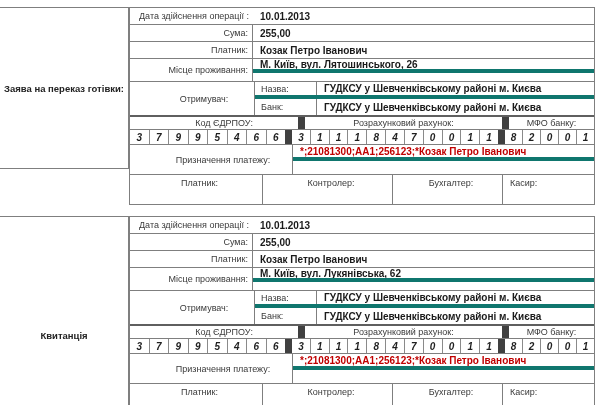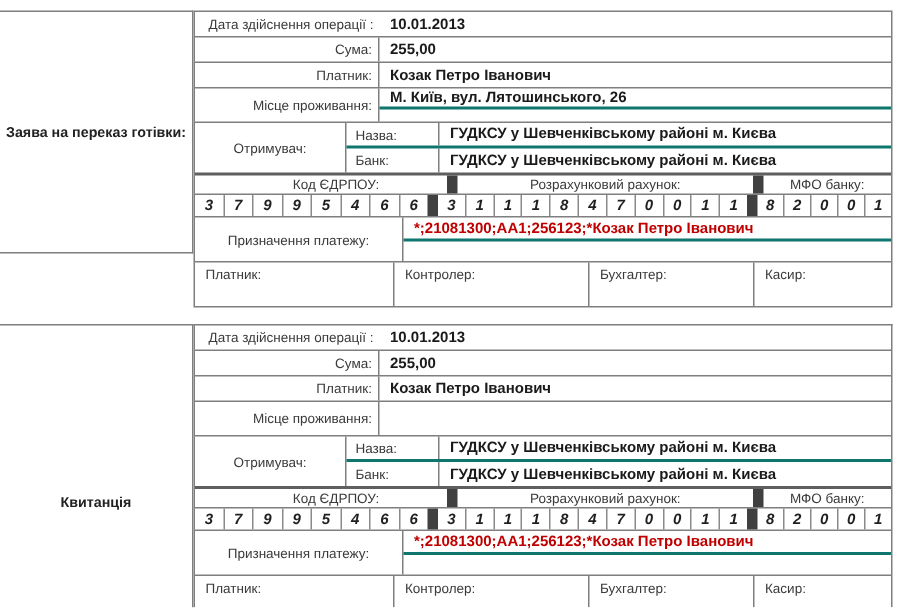--- a/index.html
+++ b/index.html
@@ -8,46 +8,46 @@
   .leftcol{position:absolute;left:0;width:129px;box-sizing:border-box;
     border:solid #7f7f7f;display:flex;align-items:center;justify-content:center;
     font-weight:bold;font-size:9.5px;color:#222;text-align:center;white-space:nowrap;overflow:hidden;}
 
   .formtable{position:absolute;left:129px;width:466px;box-sizing:border-box;
     border:1px solid #7f7f7f;background:#fff;overflow:hidden;}
 
   .r{display:flex;box-sizing:border-box;align-items:stretch;}
   .bt{border-top:1px solid #7f7f7f;}
   .bt2{border-top:2px solid #5f5f5f;padding-left:20px;}
-  .br{border-right:1px solid #7f7f7f;}
+  .br{border-right:1px solid #7f7f7f;text-align:center;}
   .col{display:flex;flex-direction:column;box-sizing:border-box;}
   .flex1{flex:1;min-width:0;}
 
   .lab{font-size:9px;color:#3a3a3a;display:flex;align-items:center;box-sizing:border-box;}
   .lab.right{justify-content:flex-end;text-align:center;padding-right:4px;}
   .lab.left{justify-content:flex-start;padding-left:6px;}
-  .lab.center{justify-content:center;text-align:center;}
+  .lab.center{justify-content:center;text-align:center;margin-left:24px;}
   .val{font-size:10px;font-weight:bold;color:#1a1a1a;
     display:flex;align-items:center;padding-left:7px;box-sizing:border-box;white-space:nowrap;overflow:hidden;}
   .red{color:#c00000;}
 
   .w123{width:123px;}
   .w101{width:101px;}
   .w62{width:62px;}
   .w139{width:139px;}
 
   .hdr{font-size:9px;color:#3a3a3a;display:flex;align-items:center;justify-content:center;box-sizing:border-box;white-space:nowrap;overflow:hidden;}
   .gsep{border-left:7px solid #404040;}
   .digit-group{display:flex;box-sizing:border-box;}
   .digit{flex:1;display:flex;align-items:center;justify-content:center;
     border-right:1px solid #8a8a8a;font-size:10px;font-weight:bold;font-style:italic;color:#1f1f1f;box-sizing:border-box;}
   .digit:last-child{border-right:none;}
 
   .sigcell{box-sizing:border-box;font-size:9px;color:#3a3a3a;padding:3px 0 0 7px;}
-  .subrow-bb{border-bottom:2px solid #0f766e;}
+  .subrow-bb{border-bottom:4px solid #0f766e;}
 </style>
 </head>
 <body>
 
 <div class="sheet">
 
   <div class="leftcol" style="top:7px;height:162px;border-width:1px 1px 1px 0;">
     <span>Заява на переказ готівки:</span>
   </div>
 
@@ -161,20 +161,24 @@
       <div class="val flex1">255,00</div>
     </div>
 
     <div class="r bt" style="height:17px;">
       <div class="lab right w123 br">Платник:</div>
       <div class="val flex1">Козак Петро Іванович</div>
     </div>
 
     <div class="r bt" style="height:23px;">
       <div class="lab right w123 br">Місце проживання:</div>
+      <div class="col flex1">
+        <div class="val subrow-bb" style="height:14px;">М. Київ, вул. Лукянівська, 62</div>
+        <div class="flex1"></div>
+      </div>
     </div>
 
     <div class="r bt" style="height:34px;">
       <div class="lab center w101 br">Отримувач:</div>
       <div class="col flex1">
         <div class="r subrow-bb" style="height:17px;">
           <div class="lab left w62 br">Назва:</div>
           <div class="val flex1">ГУДКСУ у Шевченківському районі м. Києва</div>
         </div>
         <div class="r flex1">

